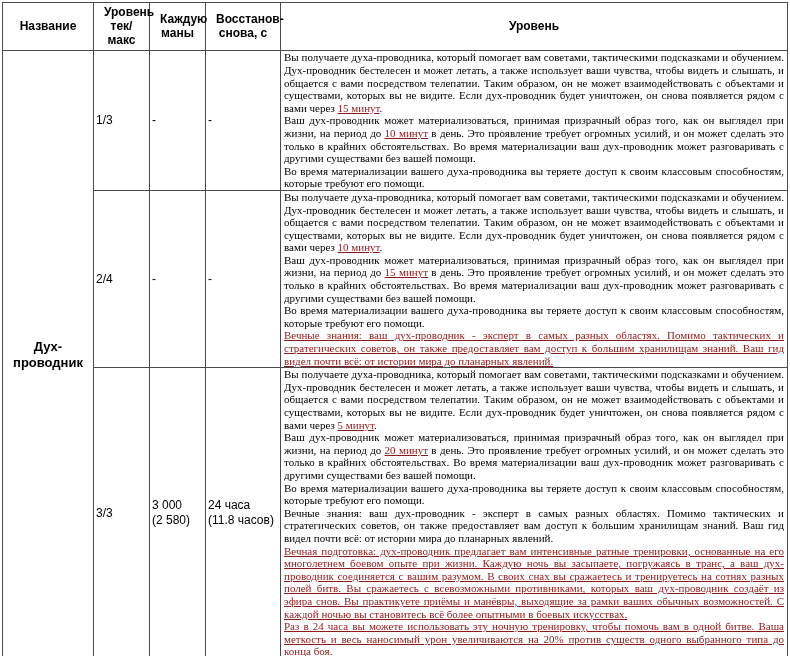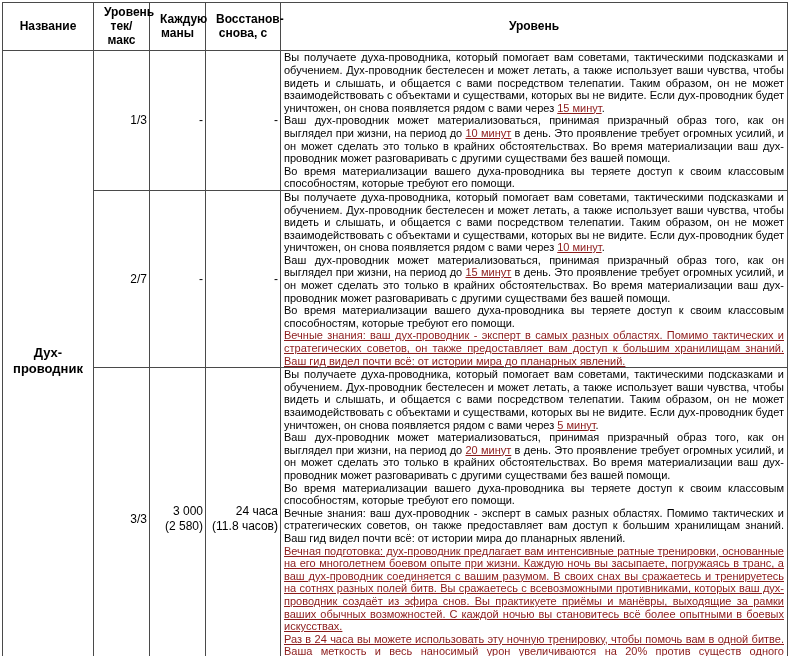--- a/index.html
+++ b/index.html
@@ -19,39 +19,40 @@
     font-size: 12px;
     font-weight: bold;
     text-align: center;
     vertical-align: middle;
     white-space: pre-line;
     line-height: 1.15;
     padding: 3px 10px;
     background: #ffffff;
   }
   td.meta {
-    text-align: right;
+    text-align: left;
     vertical-align: middle;
     font-size: 12px;
     white-space: pre-line;
     line-height: 1.25;
     padding: 2px;
   }
   td.name-cell {
     text-align: center;
     vertical-align: middle;
     font-weight: bold;
     font-size: 13px;
     white-space: pre-line;
     line-height: 1.2;
     padding: 2px;
   }
   td.desc {
     vertical-align: top;
     padding: 0 3px 0 3px;
+    font-family: Liberation Serif, serif;
   }
   .para {
     font-size: 11px;
     line-height: 12.6px;
     text-align: justify;
     margin: 0;
   }
   .hl {
     color: var(--hl, #8b1a1a);
     text-decoration: underline;
@@ -87,21 +88,21 @@
       <td class="meta">1/3</td>
       <td class="meta">-</td>
       <td class="meta">-</td>
       <td class="desc">
           <div class="para"><span>Вы получаете духа-проводника, который помогает вам советами, тактическими подсказками и обучением. Дух-проводник бестелесен и может летать, а также использует ваши чувства, чтобы видеть и слышать, и общается с вами посредством телепатии. Таким образом, он не может взаимодействовать с объектами и существами, которых вы не видите. Если дух-проводник будет уничтожен, он снова появляется рядом с вами через </span><span class="hl">15 минут</span><span>.</span></div>
           <div class="para"><span>Ваш дух-проводник может материализоваться, принимая призрачный образ того, как он выглядел при жизни, на период до </span><span class="hl">10 минут</span><span> в день. Это проявление требует огромных усилий, и он может сделать это только в крайних обстоятельствах. Во время материализации ваш дух-проводник может разговаривать с другими существами без вашей помощи.</span></div>
           <div class="para"><span>Во время материализации вашего духа-проводника вы теряете доступ к своим классовым способностям, которые требуют его помощи.</span></div>
         </td>
     </tr>
     <tr>
-      <td class="meta">2/7</td>
+      <td class="meta">2/4</td>
       <td class="meta">-</td>
       <td class="meta">-</td>
       <td class="desc">
           <div class="para"><span>Вы получаете духа-проводника, который помогает вам советами, тактическими подсказками и обучением. Дух-проводник бестелесен и может летать, а также использует ваши чувства, чтобы видеть и слышать, и общается с вами посредством телепатии. Таким образом, он не может взаимодействовать с объектами и существами, которых вы не видите. Если дух-проводник будет уничтожен, он снова появляется рядом с вами через </span><span class="hl">10 минут</span><span>.</span></div>
           <div class="para"><span>Ваш дух-проводник может материализоваться, принимая призрачный образ того, как он выглядел при жизни, на период до </span><span class="hl">15 минут</span><span> в день. Это проявление требует огромных усилий, и он может сделать это только в крайних обстоятельствах. Во время материализации ваш дух-проводник может разговаривать с другими существами без вашей помощи.</span></div>
           <div class="para"><span>Во время материализации вашего духа-проводника вы теряете доступ к своим классовым способностям, которые требуют его помощи.</span></div>
           <div class="para"><span class="hl">Вечные знания: ваш дух-проводник - эксперт в самых разных областях. Помимо тактических и стратегических советов, он также предоставляет вам доступ к большим хранилищам знаний. Ваш гид видел почти всё: от истории мира до планарных явлений.</span></div>
         </td>
     </tr>
     <tr>

